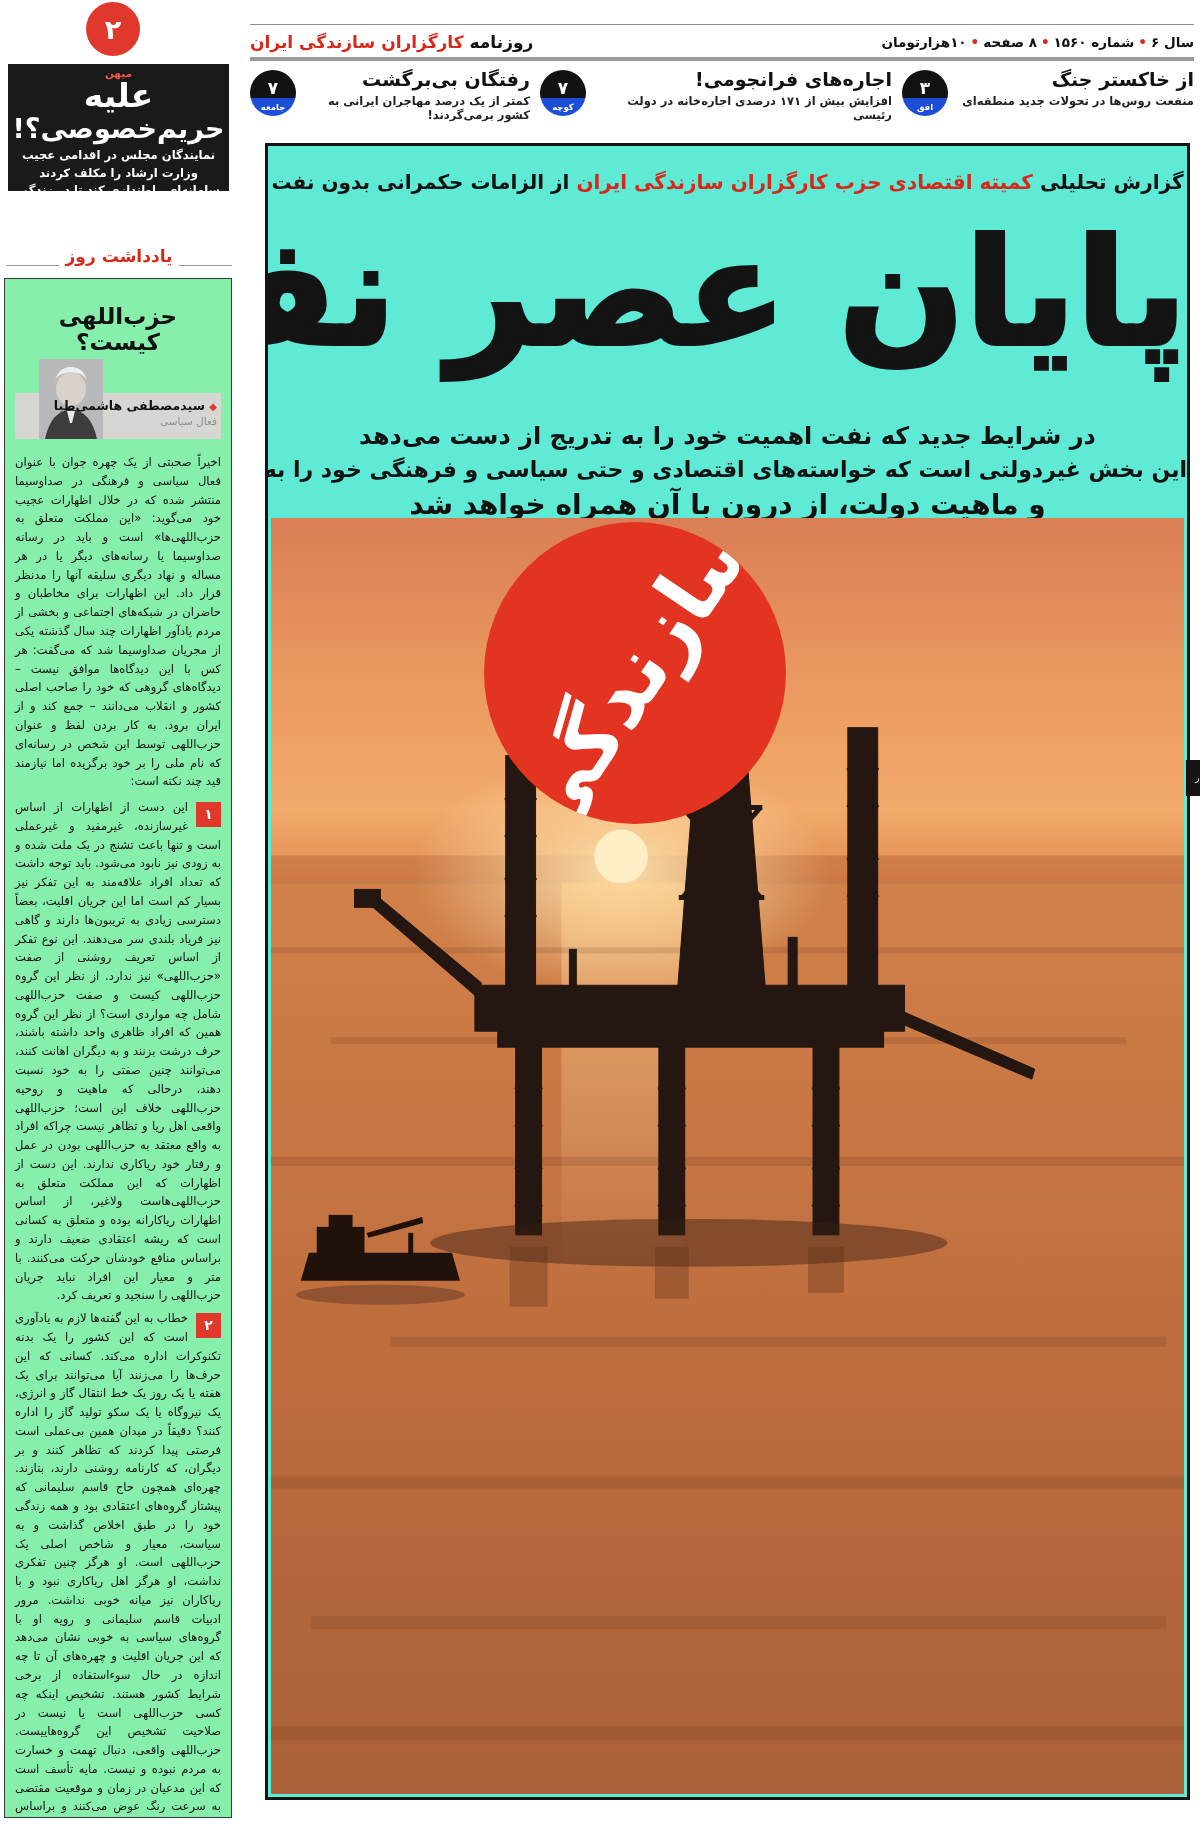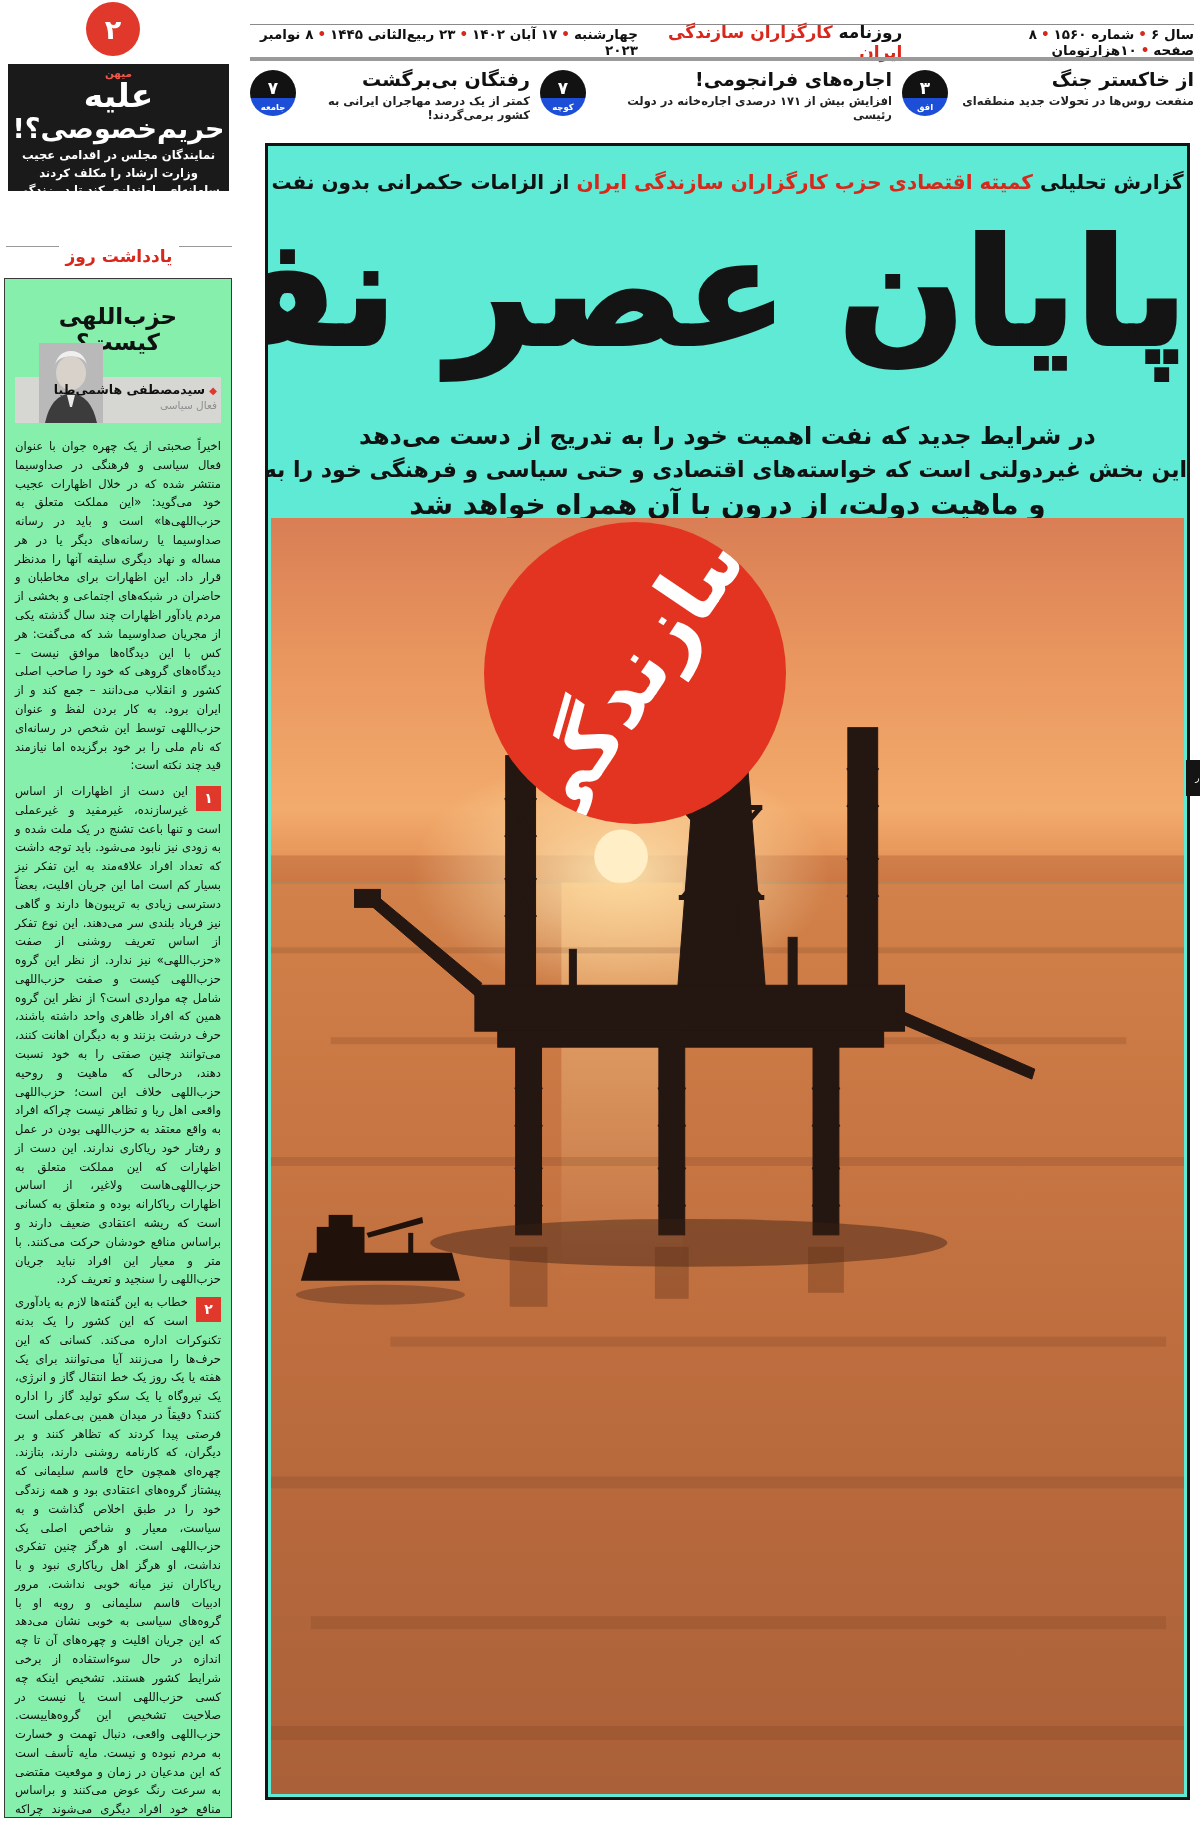--- a/index.html
+++ b/index.html
@@ -56,28 +56,28 @@
   .photo { position:absolute; left:3px; right:3px; top:372px; bottom:3px; overflow:hidden; }
   .photo svg { width:100%; height:100%; display:block; }
   .logo-circle { position:absolute; left:213px; top:4px; width:302px; height:302px; border-radius:50%;
     background:#e23420; overflow:hidden; display:flex; align-items:center; justify-content:center; }
   .logo-circle span { color:#fff; font-size:84px; font-weight:bold; transform:rotate(-56deg); white-space:nowrap; }
 
   .side-tab { position:absolute; left:1186px; top:760px; width:34px; height:36px; background:#141414;
     color:#fff; font-size:9px; display:flex; align-items:center; justify-content:center; overflow:hidden; z-index:4; }
 
   
-  .note-header { position:absolute; left:6px; top:246px; width:226px; display:flex; align-items:flex-start; gap:7px; }
+  .note-header { position:absolute; left:6px; top:246px; width:226px; display:flex; align-items:flex-end; gap:7px; }
   .note-header .line { flex:1; height:1px; background:#999; }
   .note-label { color:#d8281c; font-size:17px; font-weight:bold; }
   .note-box { position:absolute; left:4px; top:278px; width:228px; height:1540px; border:1.5px solid #3a3a3a;
     background:#86efac; padding:14px 10px; overflow:hidden; }
   .note-title { text-align:center; font-size:23px; font-weight:bold; margin-top:10px; }
   .note-sub { text-align:center; font-size:13px; font-weight:bold; line-height:1.5; margin:12px 6px 0; }
-  .author-strip { margin-top:22px; height:46px; background:#d6d6d3; position:relative; }
+  .author-strip { margin-top:38px; height:46px; background:#d6d6d3; position:relative; }
   .author-photo { position:absolute; left:24px; bottom:0; width:64px; height:80px; }
   .author-photo svg { width:100%; height:100%; display:block; }
   .author-meta { position:absolute; right:4px; top:5px; text-align:right; }
   .author-name { font-size:12.5px; font-weight:bold; }
   .author-name .mark { color:#e0382a; font-size:10px; }
   .author-role { font-size:10.5px; color:#8f8f8f; margin-top:2px; }
   .note-body { margin-top:14px; font-size:11.6px; line-height:1.62; text-align:justify; }
   .note-body p.intro { margin-bottom:7px; }
   .sec { margin-top:4px; }
   .sec-num { float:right; width:25px; height:25px; background:#e0382a; color:#fff; font-size:14px; font-weight:bold;
@@ -95,23 +95,20 @@
 </div>
 
 <div class="mast-rule-top"></div>
 <div class="masthead">
   <div class="m-ed">
     <span>سال ۶</span><span class="dot">•</span><span>شماره ۱۵۶۰</span><span class="dot">•</span><span>۸ صفحه</span><span class="dot">•</span><span>۱۰هزارتومان</span>
   </div>
   <div class="m-center">
     <span>روزنامه</span>
     <span class="red">کارگزاران سازندگی ایران</span>
-  </div>
-  <div class="m-date">
-    <span>چهارشنبه</span><span class="dot">•</span><span>۱۷ آبان ۱۴۰۲</span><span class="dot">•</span><span>۲۳ ربیع‌الثانی ۱۴۴۵</span><span class="dot">•</span><span>۸ نوامبر ۲۰۲۳</span>
   </div>
 </div>
 <div class="mast-rule-bot"></div>
 
 <div class="teasers">
   <div class="teaser t0">
     <div class="t-badge">
       <div class="t-num">۳</div>
       <div class="t-sec">افق</div>
     </div>

